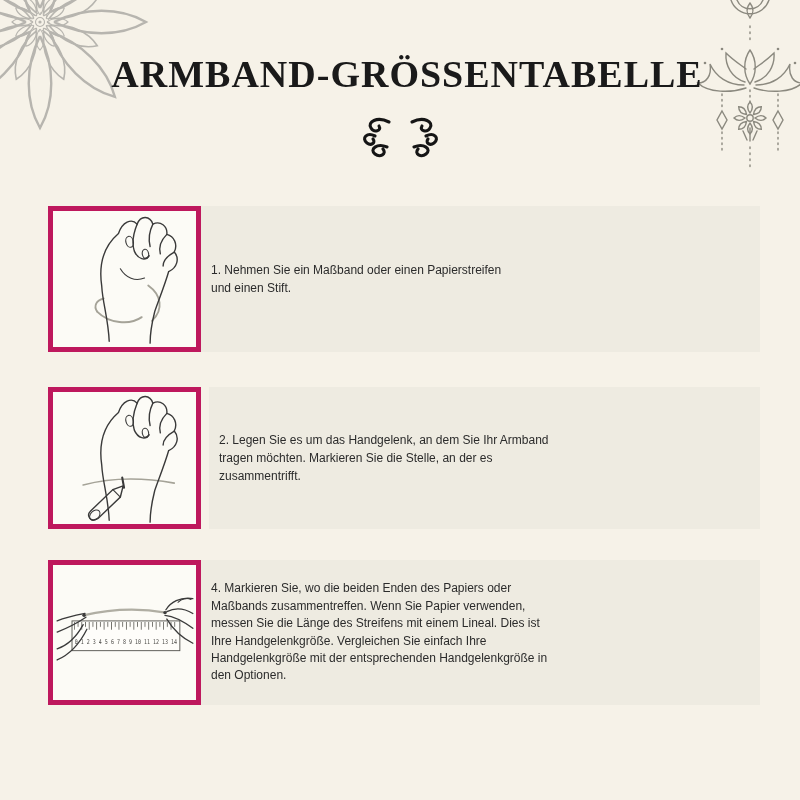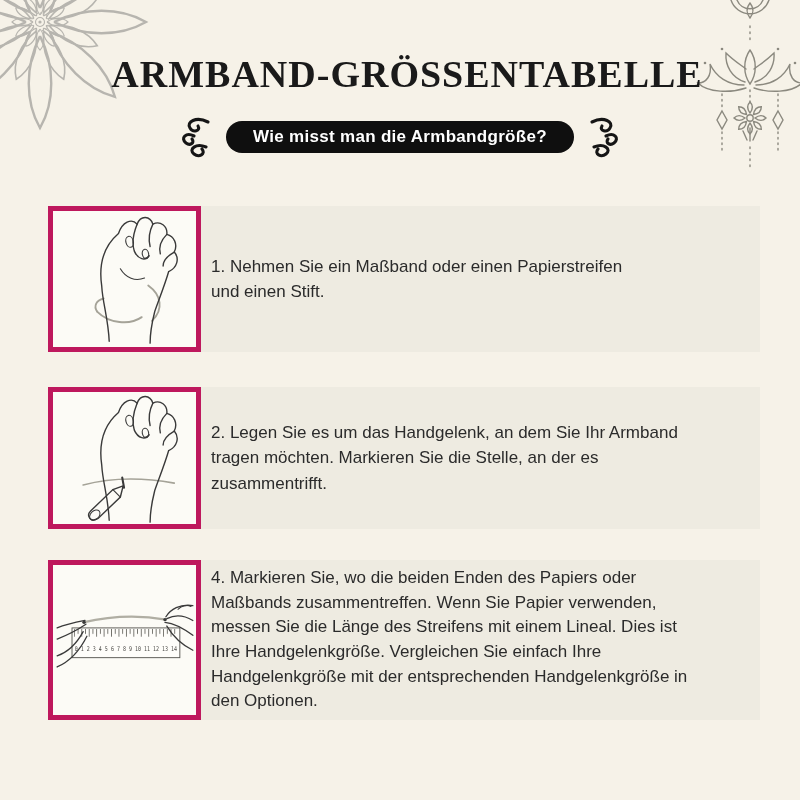--- a/index.html
+++ b/index.html
@@ -36,34 +36,34 @@
   }
   .flourish{display:block;}
   .flourish.right{transform:scaleX(-1);}
 
   
   .step{
     position:absolute;left:48px;width:712px;
     display:flex;align-items:stretch;
   }
   #step1{top:206px;min-height:146px;}
-  #step2{top:387px;min-height:141px;}
+  #step2{top:387px;min-height:141px;gap:8px;}
   #step3{top:560px;min-height:145px;}
   .img-box{
     flex:0 0 153px;width:153px;box-sizing:border-box;
     background:#fcfbf6;border:5px solid #be185d;
     display:flex;align-items:center;justify-content:center;
   }
   .panel{
     flex:1;background:#eeebe1;
     display:flex;align-items:center;
     padding:6px 14px 6px 10px;box-sizing:border-box;
   }
   .panel p{
-    margin:0;color:#2b2b2b;font-size:17px;line-height:1.5;
+    margin:0;color:#2b2b2b;font-size:12px;line-height:1.5;
     white-space:pre-line;
   }
   #step3 .panel p{line-height:1.45;}
 </style>
 </head>
 <body>
 
 <div class="page">
 
   <svg class="mandala" width="175" height="150" viewBox="0 0 175 150" fill="none">
@@ -153,21 +153,20 @@
   </svg>
 
   <h1 class="title">ARMBAND-GRÖSSENTABELLE</h1>
 
   <div class="badge-row">
     <svg class="flourish left" width="36" height="42" viewBox="0 0 34 42" fill="none" stroke="#151515" stroke-width="3.1" stroke-linecap="round">
       <path d="M30,6 C18,0 8,6 12,12 C15,17 23,15 20,10"></path>
       <path d="M16,20 C8,16 2,22 8,27 C12,30 17,27 14,23"></path>
       <path d="M28,31 C18,27 10,33 16,38 C21,42 28,38 24,33"></path>
     </svg>
-    <div class="badge">Wie misst man die Armbandgröße?</div>
     <svg class="flourish right" width="36" height="42" viewBox="0 0 34 42" fill="none" stroke="#151515" stroke-width="3.1" stroke-linecap="round">
       <path d="M30,6 C18,0 8,6 12,12 C15,17 23,15 20,10"></path>
       <path d="M16,20 C8,16 2,22 8,27 C12,30 17,27 14,23"></path>
       <path d="M28,31 C18,27 10,33 16,38 C21,42 28,38 24,33"></path>
     </svg>
   </div>
 
   <section class="step" id="step1">
     <div class="img-box">
       <svg width="140" height="132" viewBox="0 0 150 142" fill="none" stroke="#3a3a3a" stroke-width="1.5" stroke-linecap="round">

